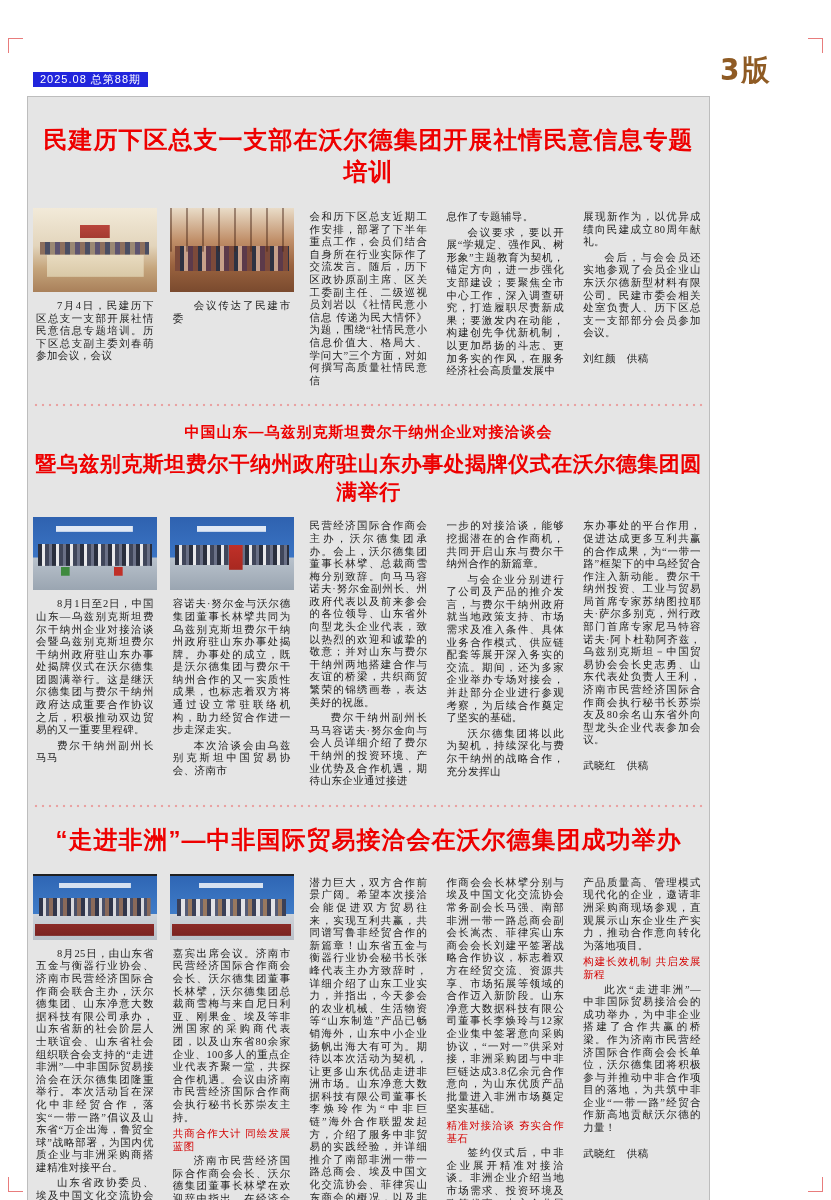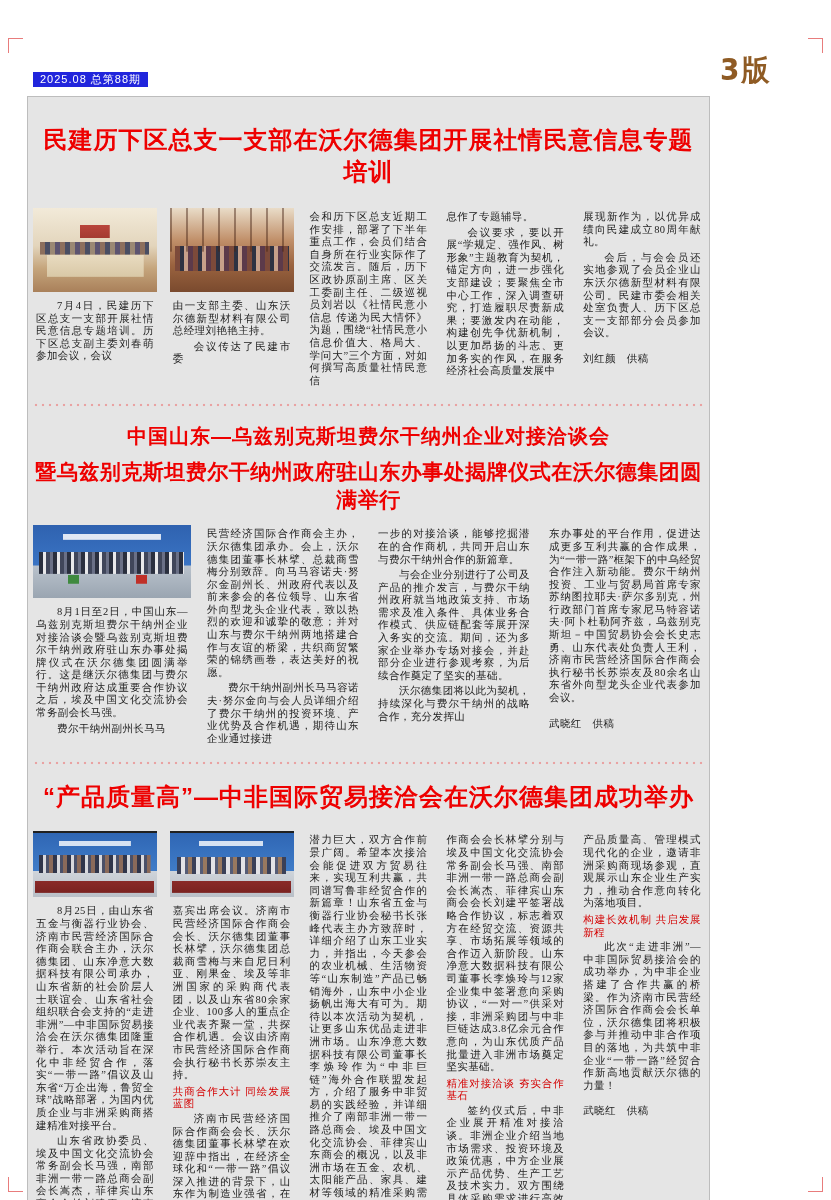--- a/index.html
+++ b/index.html
@@ -19,21 +19,21 @@
   .page-num{position:absolute;left:720px;top:52px;color:#8f5b24;
             font-family:"DejaVu Sans",sans-serif;font-size:28px;font-weight:800;
             letter-spacing:2px;transform:scaleY(1.05);}
 
   .sheet{position:absolute;left:27px;top:96px;width:683px;min-height:1059px;
          border:1px solid #bdbdbd;box-sizing:border-box;padding:0 5px;background:#e5e5e5;}
 
   .headline{color:#ee0000;font-family:"Liberation Sans","DejaVu Sans",sans-serif;
             font-weight:800;text-align:center;letter-spacing:1px;}
   .h-a1{font-size:24px;margin:27px 0 20px;}
-  .h-a2a{font-size:20px;margin:16px 0 8px;}
+  .h-a2a{font-size:15px;margin:16px 0 8px;}
   .h-a2b{font-size:21px;margin:0 0 11px;letter-spacing:0.5px;}
   .h-a3{font-size:24px;margin:16px 0 18px;}
 
   .cols{display:flex;gap:13px;align-items:stretch;}
   .col{flex:1 1 0;min-width:0;}
 
   .col p{margin:3px;font-size:10.5px;line-height:12.6px;text-align:justify;
          letter-spacing:0.4px;word-break:break-all;}
   .indent{text-indent:2em;}
   .redsub{color:#d40000;font-weight:normal;font-family:"Liberation Sans","DejaVu Sans",sans-serif;
@@ -95,21 +95,20 @@
 
   <div>
     <div class="headline h-a1">民建历下区总支一支部在沃尔德集团开展社情民意信息专题培训</div>
     <div class="cols">
       <div class="col">
         <div class="photo ph-a1 p-a1c1"></div>
         <p class="indent">7月4日，民建历下区总支一支部开展社情民意信息专题培训。历下区总支副主委刘春萌参加会议，会议</p>
       </div>
       <div class="col">
         <div class="photo ph-a1 p-a1c2"></div>
-        <p>由一支部主委、山东沃尔德新型材料有限公司总经理刘艳艳主持。</p>
         <p class="indent">会议传达了民建市委</p>
       </div>
       <div class="col">
         <p>会和历下区总支近期工作安排，部署了下半年重点工作，会员们结合自身所在行业实际作了交流发言。随后，历下区政协原副主席、区关工委副主任、二级巡视员刘岩以《社情民意小信息 传递为民大情怀》为题，围绕“社情民意小信息价值大、格局大、学问大”三个方面，对如何撰写高质量社情民意信</p>
       </div>
       <div class="col">
         <p>息作了专题辅导。</p>
         <p class="indent">会议要求，要以开展“学规定、强作风、树形象”主题教育为契机，锚定方向，进一步强化支部建设；要聚焦全市中心工作，深入调查研究，打造履职尽责新成果；要激发内在动能，构建创先争优新机制，以更加昂扬的斗志、更加务实的作风，在服务经济社会高质量发展中</p>
       </div>
       <div class="col">
@@ -121,43 +120,48 @@
   </div>
 
   <div class="sep"></div>
 
   <div>
     <div class="headline h-a2a">中国山东—乌兹别克斯坦费尔干纳州企业对接洽谈会</div>
     <div class="headline h-a2b">暨乌兹别克斯坦费尔干纳州政府驻山东办事处揭牌仪式在沃尔德集团圆满举行</div>
     <div class="cols">
       <div class="col">
         <div class="photo ph-a2 p-a2c1"></div>
-        <p class="indent">8月1日至2日，中国山东—乌兹别克斯坦费尔干纳州企业对接洽谈会暨乌兹别克斯坦费尔干纳州政府驻山东办事处揭牌仪式在沃尔德集团圆满举行。这是继沃尔德集团与费尔干纳州政府达成重要合作协议之后，埃及中国文化交流协会常务副会长马强。</p>
+        <p class="indent">8月1日至2日，中国山东—乌兹别克斯坦费尔干纳州企业对接洽谈会暨乌兹别克斯坦费尔干纳州政府驻山东办事处揭牌仪式在沃尔德集团圆满举行。这是继沃尔德集团与费尔干纳州政府达成重要合作协议之后，积极推动双边贸易的又一重要里程碑。</p>
         <p class="indent">费尔干纳州副州长马马</p>
+      </div>
+      <div class="col">
+        <div class="photo ph-a2 p-a2c2"></div>
+        <p>容诺夫·努尔金与沃尔德集团董事长林擘共同为乌兹别克斯坦费尔干纳州政府驻山东办事处揭牌。办事处的成立，既是沃尔德集团与费尔干纳州合作的又一实质性成果，也标志着双方将通过设立常驻联络机构，助力经贸合作进一步走深走实。</p>
+        <p class="indent">本次洽谈会由乌兹别克斯坦中国贸易协会、济南市</p>
       </div>
       <div class="col">
         <p>民营经济国际合作商会主办，沃尔德集团承办。会上，沃尔德集团董事长林擘、总裁商雪梅分别致辞。向马马容诺夫·努尔金副州长、州政府代表以及前来参会的各位领导、山东省外向型龙头企业代表，致以热烈的欢迎和诚挚的敬意；并对山东与费尔干纳州两地搭建合作与友谊的桥梁，共织商贸繁荣的锦绣画卷，表达美好的祝愿。</p>
         <p class="indent">费尔干纳州副州长马马容诺夫·努尔金向与会人员详细介绍了费尔干纳州的投资环境、产业优势及合作机遇，期待山东企业通过接进</p>
       </div>
       <div class="col">
         <p>一步的对接洽谈，能够挖掘潜在的合作商机，共同开启山东与费尔干纳州合作的新篇章。</p>
         <p class="indent">与会企业分别进行了公司及产品的推介发言，与费尔干纳州政府就当地政策支持、市场需求及准入条件、具体业务合作模式、供应链配套等展开深入务实的交流。期间，还为多家企业举办专场对接会，并赴部分企业进行参观考察，为后续合作奠定了坚实的基础。</p>
         <p class="indent">沃尔德集团将以此为契机，持续深化与费尔干纳州的战略合作，充分发挥山</p>
       </div>
       <div class="col">
         <p>东办事处的平台作用，促进达成更多互利共赢的合作成果，为“一带一路”框架下的中乌经贸合作注入新动能。费尔干纳州投资、工业与贸易局首席专家苏纳图拉耶夫·萨尔多别克，州行政部门首席专家尼马特容诺夫·阿卜杜勒阿齐兹，乌兹别克斯坦－中国贸易协会会长史志勇、山东代表处负责人王利，济南市民营经济国际合作商会执行秘书长苏崇友及80余名山东省外向型龙头企业代表参加会议。</p>
         <p class="byline">武晓红　供稿</p>
       </div>
     </div>
   </div>
 
   <div class="sep"></div>
 
   <div>
-    <div class="headline h-a3">“产品质量高”—中非国际贸易接洽会在沃尔德集团成功举办</div>
+    <div class="headline h-a3">“走进非洲”—中非国际贸易接洽会在沃尔德集团成功举办</div>
     <div class="cols">
       <div class="col">
         <div class="photo ph-a3 p-a3c1"></div>
         <p class="indent">8月25日，由山东省五金与衡器行业协会、济南市民营经济国际合作商会联合主办，沃尔德集团、山东净意大数据科技有限公司承办，山东省新的社会阶层人士联谊会、山东省社会组织联合会支持的“走进非洲”—中非国际贸易接洽会在沃尔德集团隆重举行。本次活动旨在深化中非经贸合作，落实“一带一路”倡议及山东省“万企出海，鲁贸全球”战略部署，为国内优质企业与非洲采购商搭建精准对接平台。</p>
         <p class="indent">山东省政协委员、埃及中国文化交流协会常务副会长马强，南部非洲一带一路总商会副会长嵩杰，菲律宾山东商会会长刘建平，济南市工商联副主席于庆利等</p>
       </div>
       <div class="col">
         <div class="photo ph-a3 p-a3c2"></div>
         <p>嘉宾出席会议。济南市民营经济国际合作商会会长、沃尔德集团董事长林擘，沃尔德集团总裁商雪梅与来自尼日利亚、刚果金、埃及等非洲国家的采购商代表团，以及山东省80余家企业、100多人的重点企业代表齐聚一堂，共探合作机遇。会议由济南市民营经济国际合作商会执行秘书长苏崇友主持。</p>
         <p class="redsub">共商合作大计 同绘发展蓝图</p>

